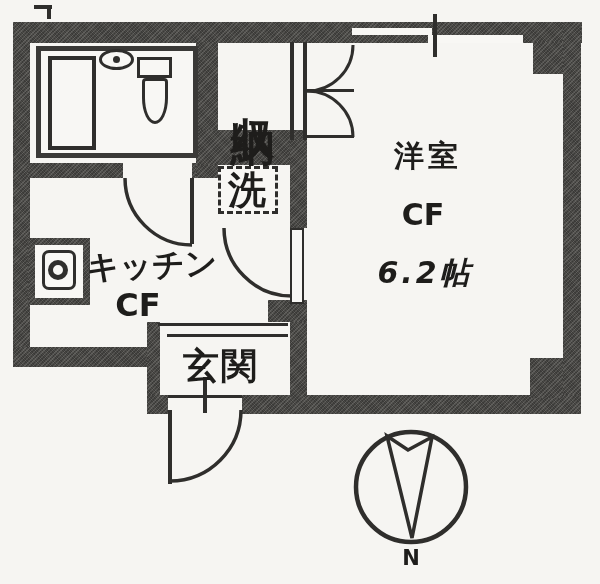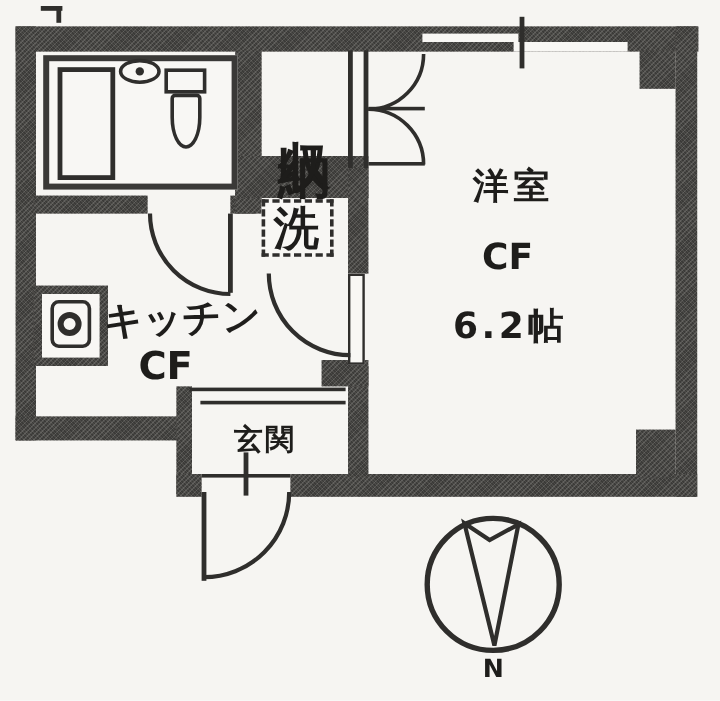--- a/index.html
+++ b/index.html
@@ -96,19 +96,19 @@
     <path d="M241,410 A71,71 0 0 1 170,481" fill="none" stroke="#2f2e2c" stroke-width="3.5"></path>
 
     <circle cx="411" cy="487" r="55" fill="none" stroke="#2f2e2c" stroke-width="4.5"></circle>
     <path d="M387,436 L412,538 L432,437 L408,450 Z" fill="none" stroke="#2f2e2c" stroke-width="3.5" stroke-linejoin="miter"></path>
   </svg>
 
   <div class="room-label" style="left:253px;top:88px;font-size:44px;writing-mode:vertical-rl;text-orientation:upright;letter-spacing:6px;">収納</div>
   <div class="room-label" style="left:247px;top:190px;font-size:38px;">洗</div>
   <div class="room-label" style="left:428px;top:156px;font-size:30px;letter-spacing:4px;">洋室</div>
   <div class="room-label" style="left:423px;top:215px;font-size:30px;">CF</div>
-  <div class="room-label" style="left:425px;top:273px;font-size:30px;letter-spacing:3px;">6.2帖</div>
+  <div class="room-label" style="left:425px;top:273px;font-size:30px;letter-spacing:3px;font-style:italic;">6.2帖</div>
   <div class="room-label" style="left:152px;top:265px;font-size:32px;transform:translate(-50%,-50%) rotate(-2deg);">キッチン</div>
   <div class="room-label" style="left:138px;top:305px;font-size:32px;">CF</div>
-  <div class="room-label" style="left:221px;top:366px;font-size:24px;letter-spacing:2px;">玄関</div>
+  <div class="room-label" style="left:221px;top:366px;font-size:36px;letter-spacing:2px;">玄関</div>
   <div class="room-label" style="left:411px;top:558px;font-size:21px;">N</div>
 
 </div>
 
 </body></html>

